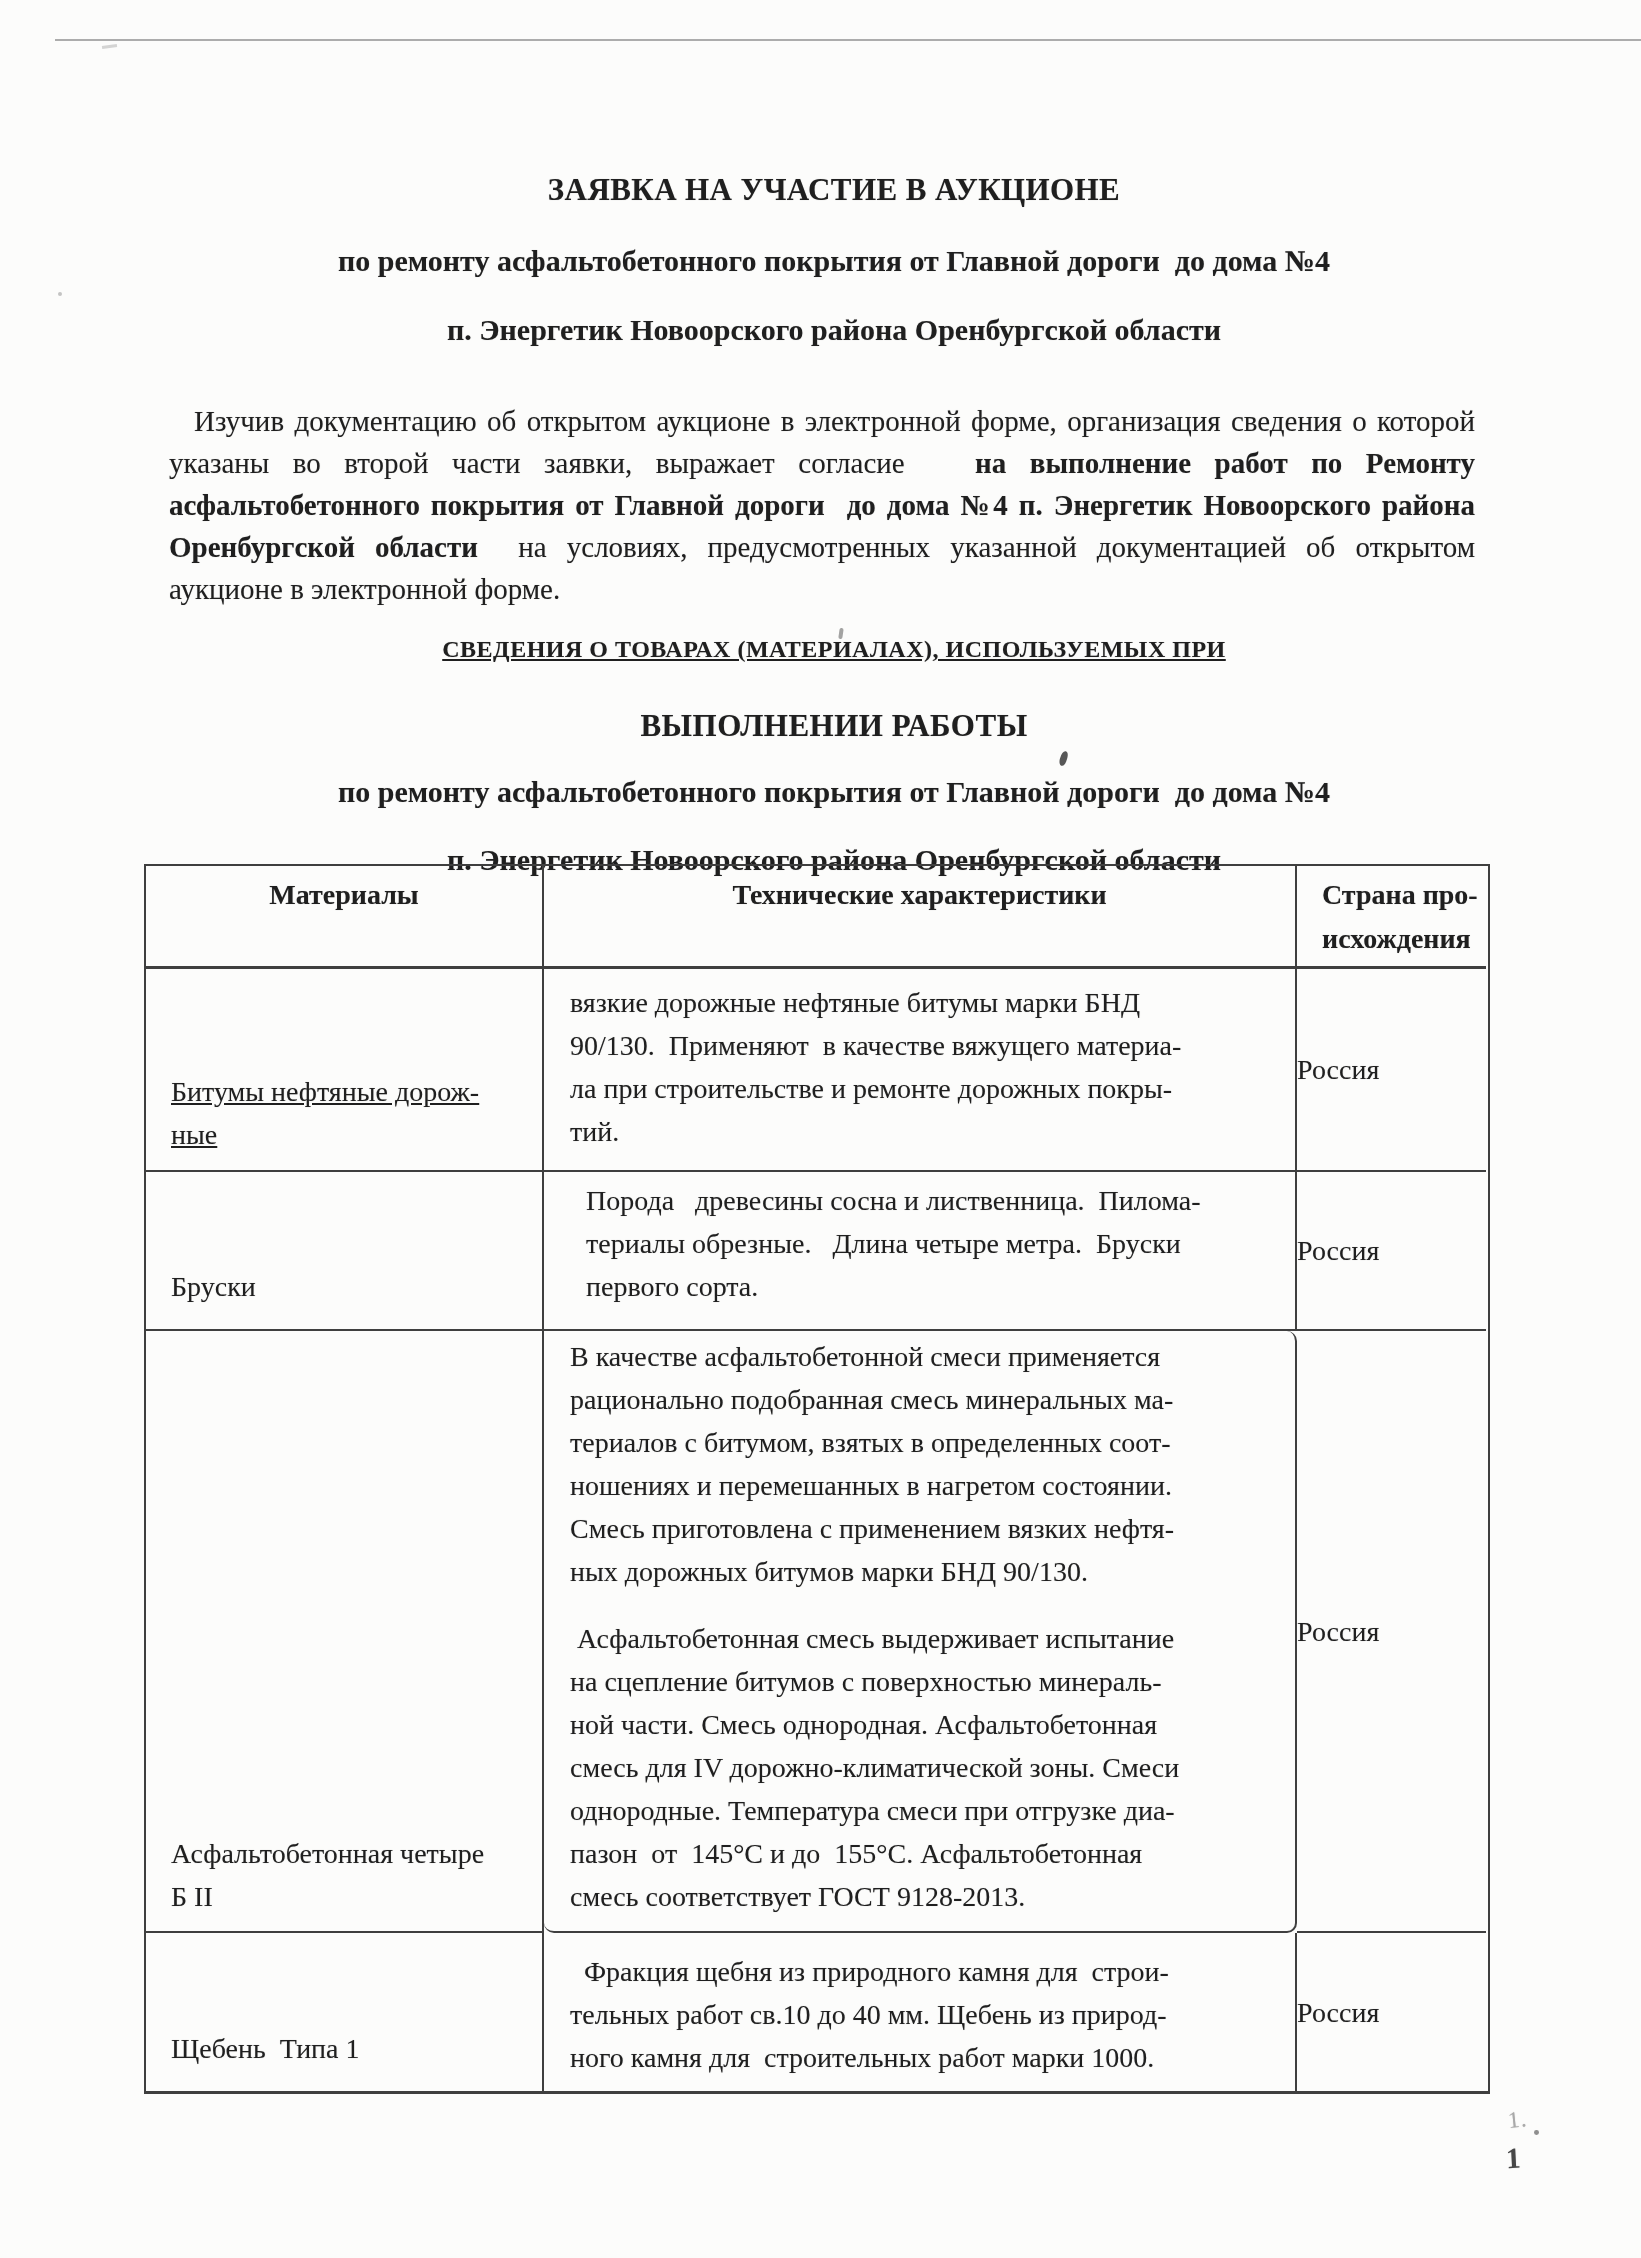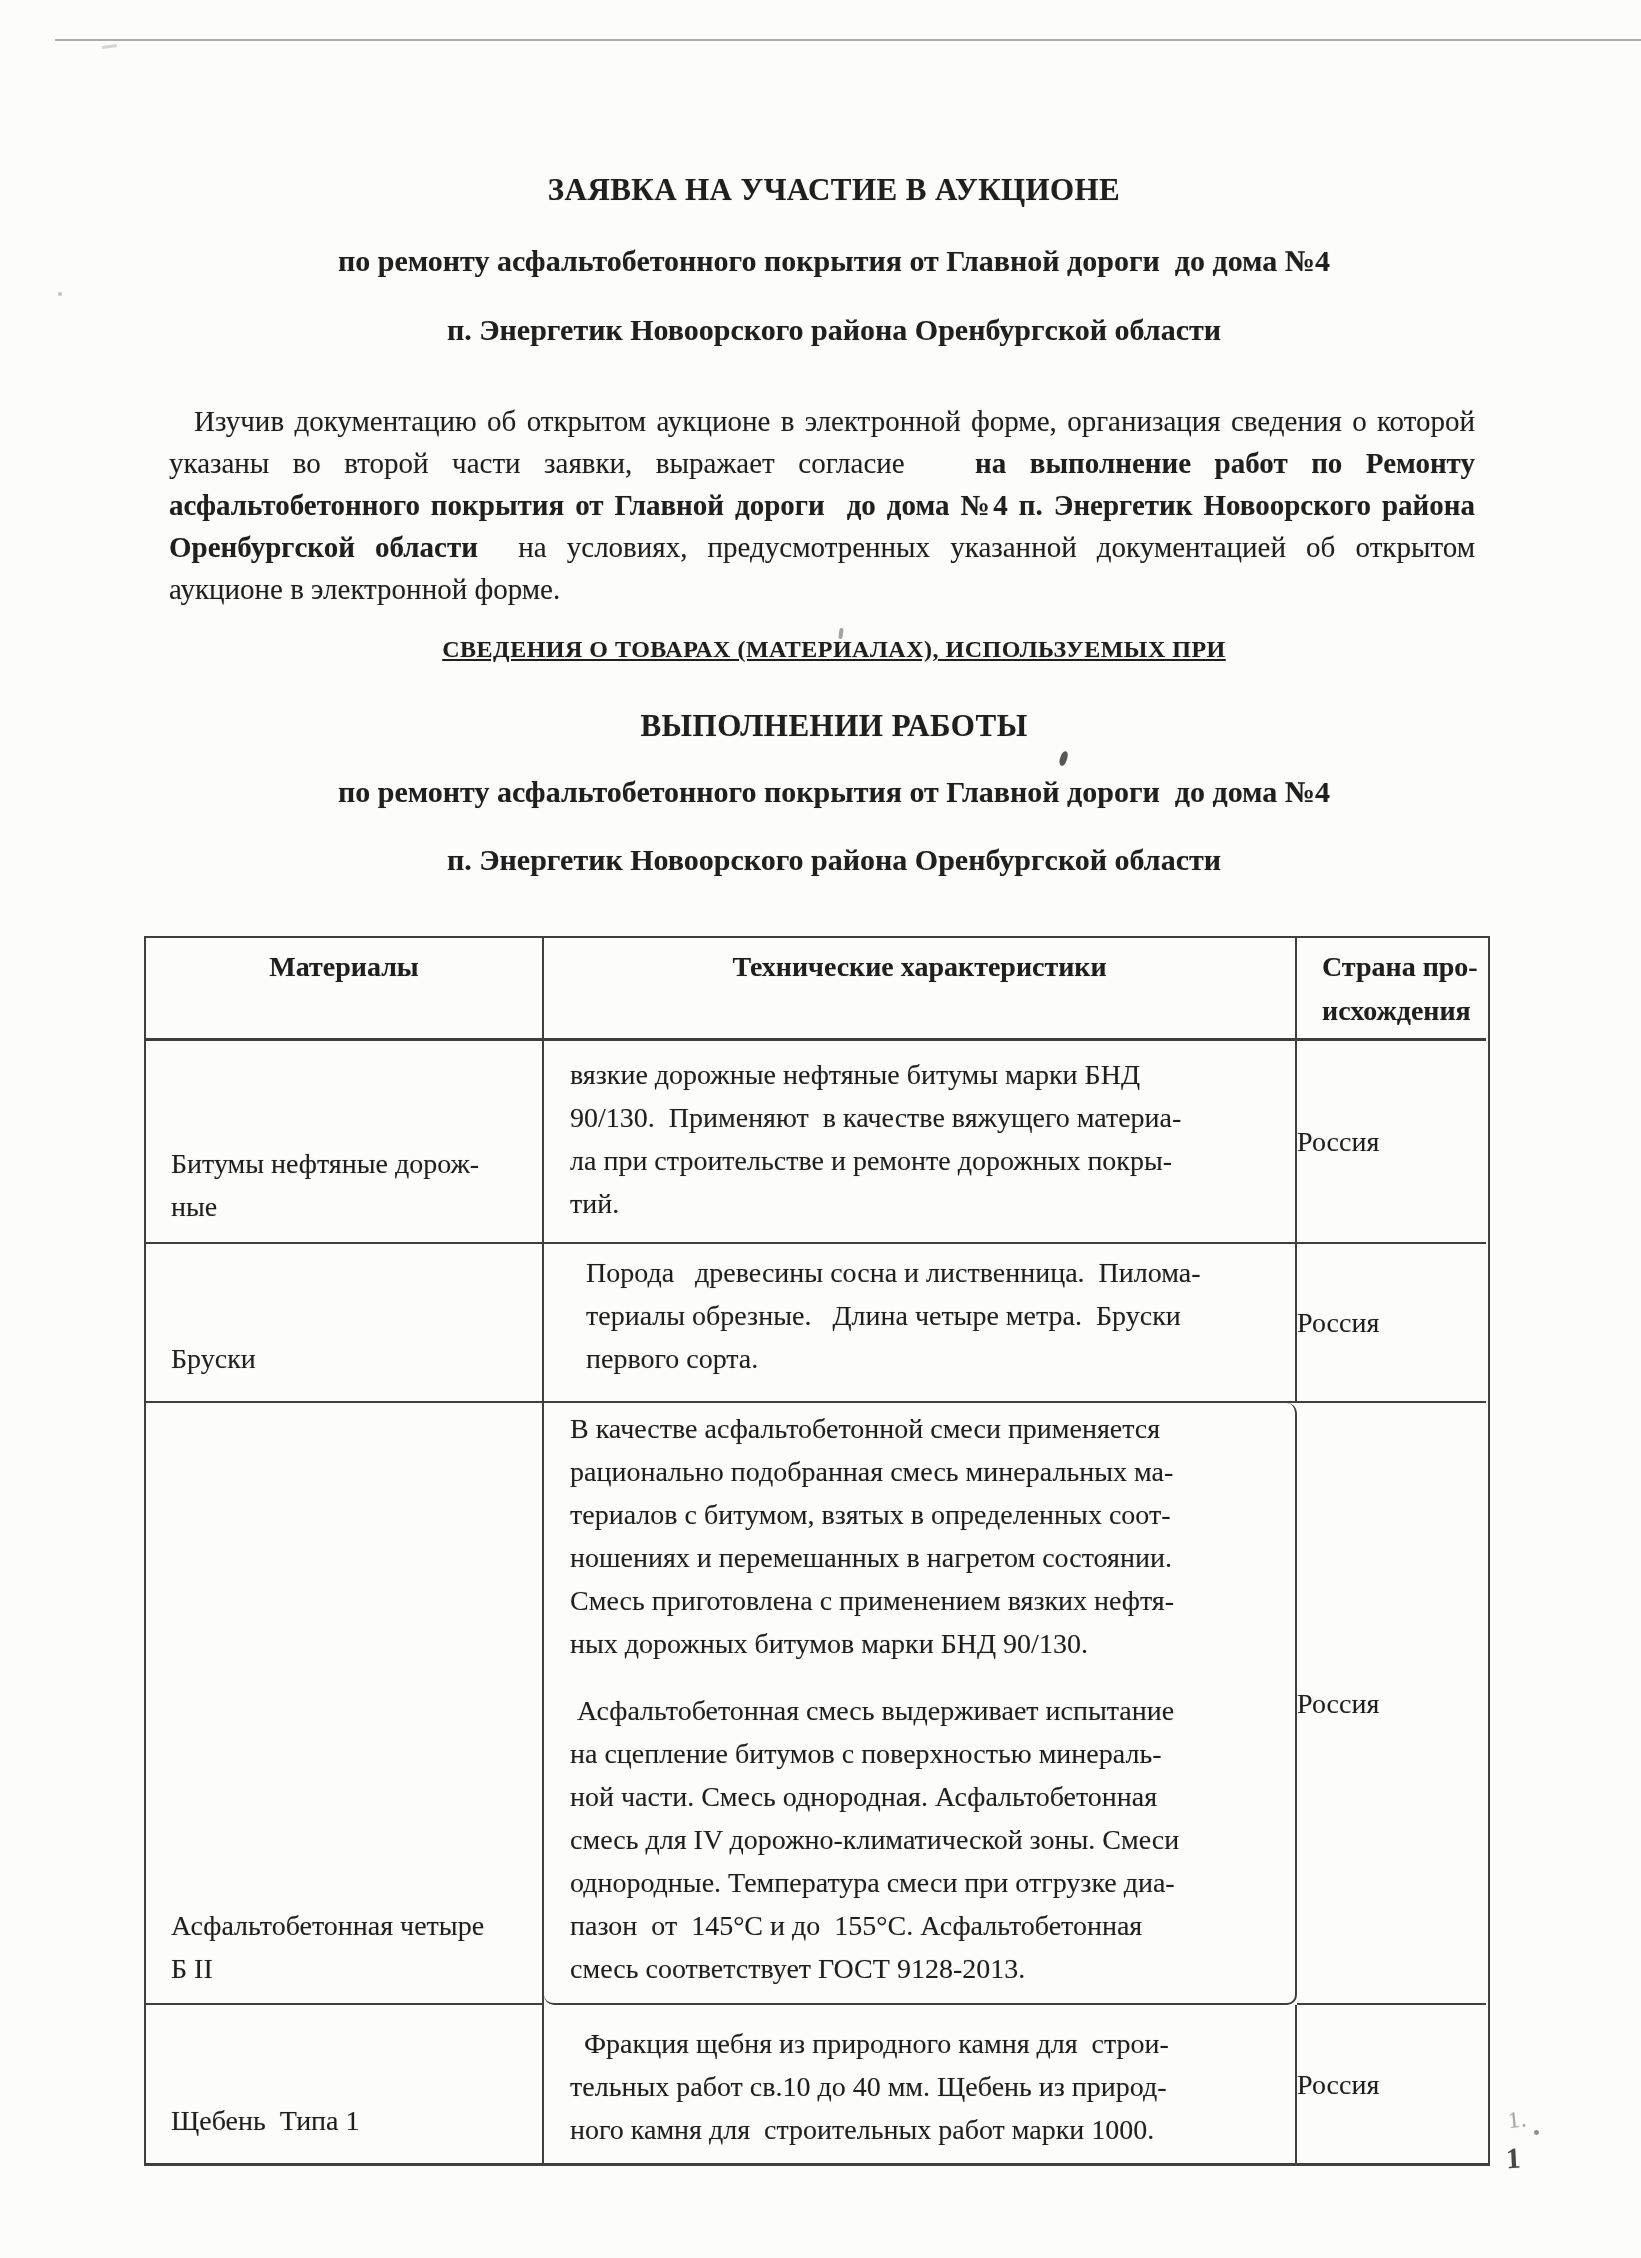--- a/index.html
+++ b/index.html
@@ -21,41 +21,41 @@
   .h2a{top:636px;font-size:24px;letter-spacing:0.5px;text-decoration:underline;}
   .h2b{top:708px;font-size:31px;letter-spacing:0.5px;}
   .sub3{top:775px;font-size:30px;}
   .sub4{top:843px;font-size:30px;}
   .intro{
     position:absolute;left:169px;top:400px;width:1306px;
     font-size:29px;line-height:42px;text-align:justify;text-indent:25px;margin:0;
   }
   .intro .b{font-weight:bold;}
   .doc-table{
-    position:absolute;left:144px;top:936px;width:1346px;
+    position:absolute;left:144px;top:864px;width:1346px;
     box-sizing:border-box;border:2.9px solid #3f3f3f;border-bottom-width:3.9px;
     display:grid;
     grid-template-columns:398px 753px 189px;
     grid-template-rows:103px 203px 159px 602px 158px;
     font-size:28px;line-height:43px;
   }
   .cell{
     box-sizing:border-box;
     border-right:2.9px solid #3f3f3f;
     border-bottom:2.9px solid #3f3f3f;
     overflow:hidden;
   }
   .c3{border-right:none;}
   .rlast{border-bottom:none;}
   .pre{white-space:pre-line;}
   .hd{font-weight:bold;padding-top:6.8px;border-bottom-width:3.9px;line-height:44px;}
   .hd.c1,.hd.c2{text-align:center;}
   .hd.c3{padding-left:25px;}
   .mat{display:flex;flex-direction:column;justify-content:flex-end;padding-left:25px;padding-right:7.7px;}
-  .mat.r1{padding-bottom:14.5px;}
+  .mat.r1{padding-bottom:14.5px;text-decoration:underline;}
   .mat.r2{padding-bottom:21px;}
   .mat.r3{padding-bottom:12.6px;}
   .mat.r4{padding-bottom:21px;}
   .spec{padding-left:26px;padding-right:11.6px;}
   .spec.r1{padding-top:11.6px;}
   .spec.r2{padding-top:6.8px;padding-left:42px;}
   .spec.r3{padding-top:3.9px;border-radius:10px;}
   .spec.r4{padding-top:17px;}
   .spec .para + .para{margin-top:24px;}
   .country{display:flex;align-items:center;}

